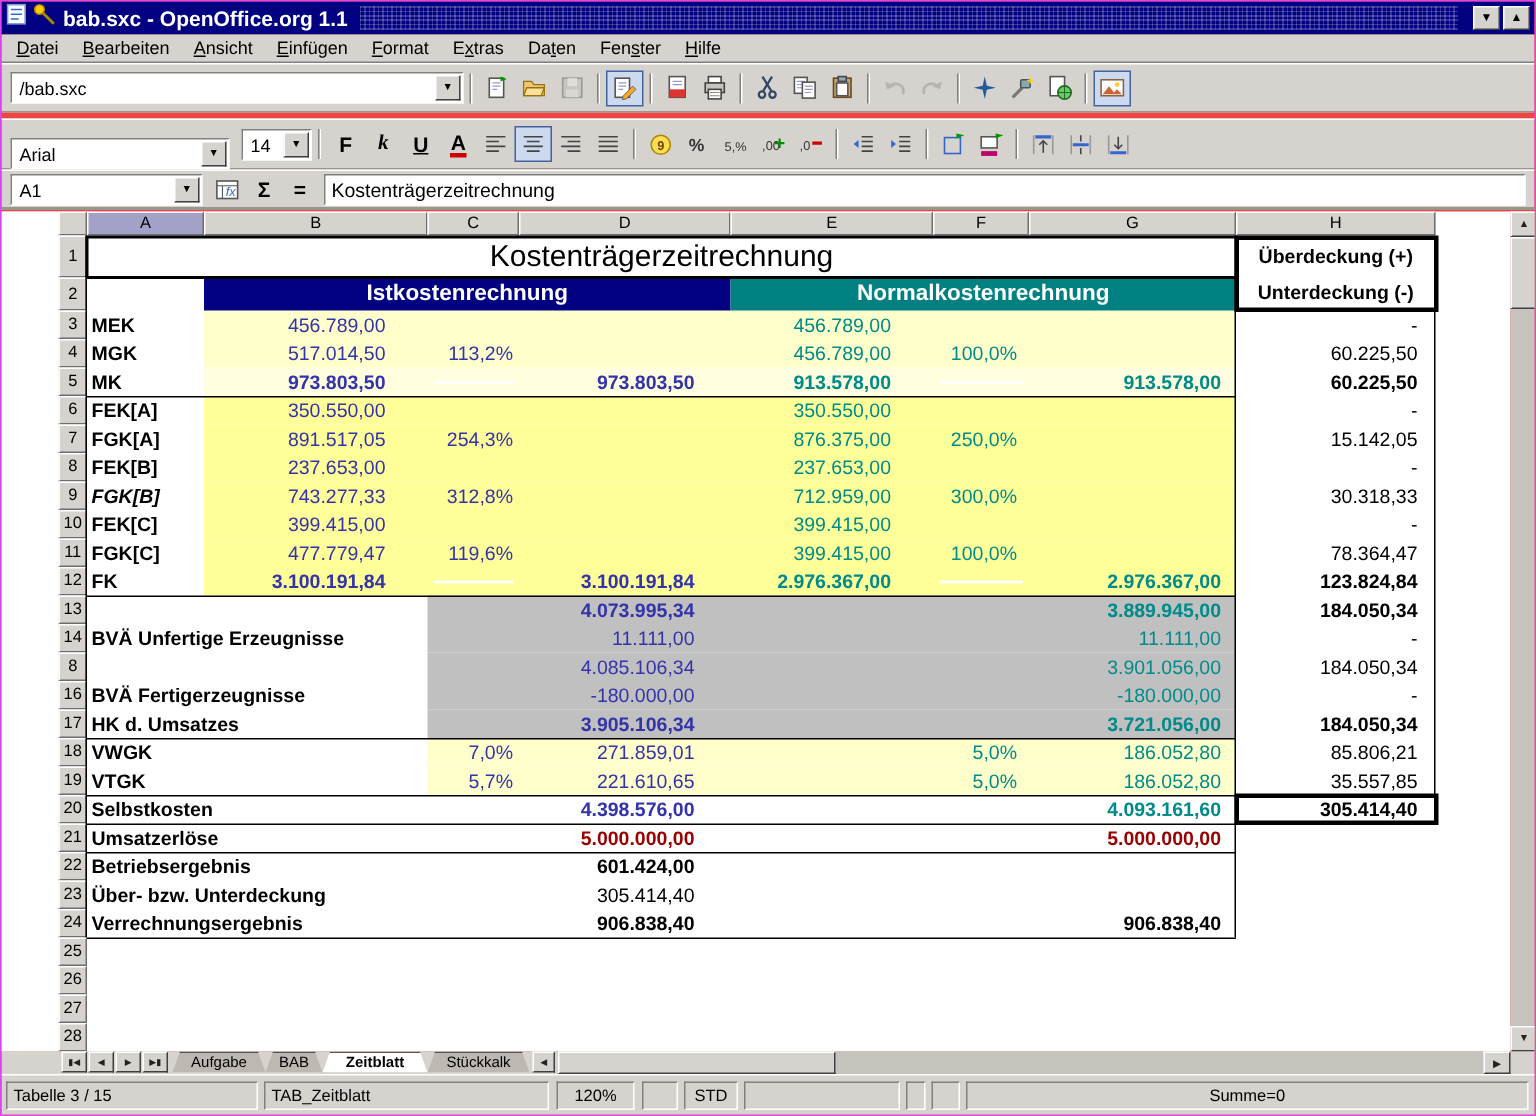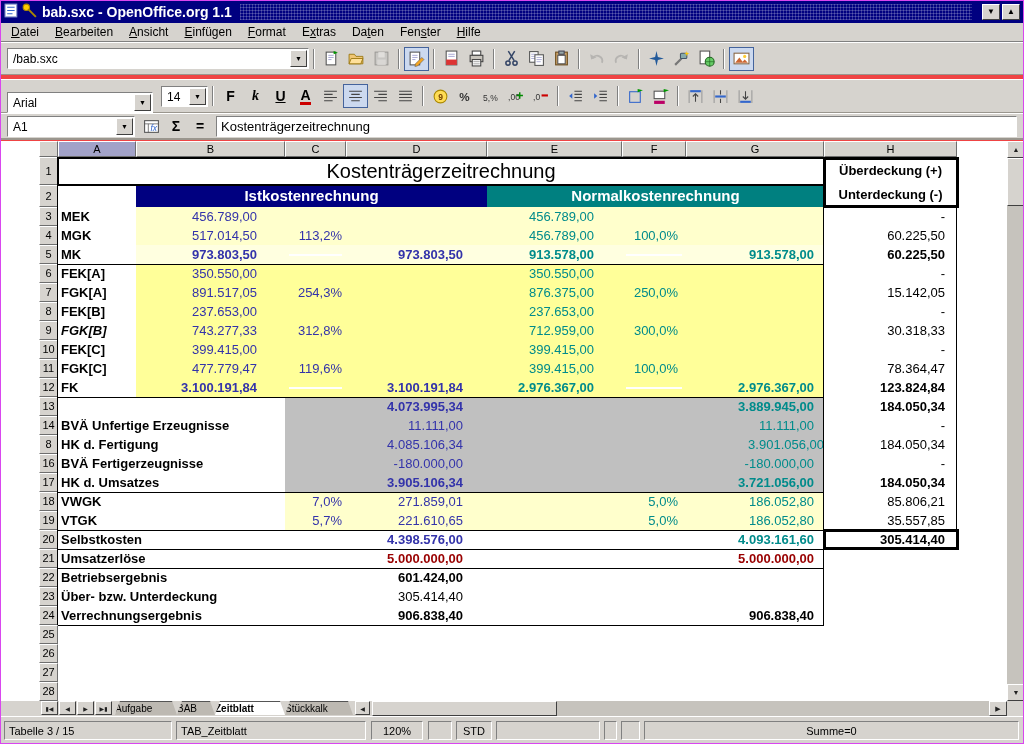--- a/index.html
+++ b/index.html
@@ -65,21 +65,21 @@
   .obox  { position:absolute; border:2px solid #000; pointer-events:none; }
   .obox.thick { border-width:3px; }
   .band { position:absolute; color:#fff; font-weight:bold; font-size:15px; text-align:center; }
   .dashmark { position:absolute; background:#fff; height:2px; }
   
   .sbtn { position:absolute; background:#d6d3ce; border:1px solid; border-color:#fff #404040 #404040 #fff;
     font-size:7px; text-align:center; color:#222; display:flex; align-items:center; justify-content:center; }
   #vscroll { position:absolute; left:1006px; top:140px; width:18px; height:560px; background:#c6c3bd; }
   #vthumb { position:absolute; left:0; width:18px; background:#d6d3ce; border:1px solid; border-color:#fff #404040 #404040 #fff; }
   #tabbar { position:absolute; left:0; top:700px; width:1024px; height:15px; background:#d6d3ce; }
-  .sheettab { position:absolute; top:0; height:14px; font-size:10px; text-align:left; line-height:14px;
+  .sheettab { position:absolute; top:0; height:14px; font-size:10px; text-align:center; line-height:14px;
     background:#bdb9b2; color:#000; clip-path:polygon(5px 0, calc(100% - 5px) 0, 100% 100%, 0 100%);
     border-top:1px solid #555; }
   .sheettab.active { background:#fff; font-weight:bold; }
   #htrough { position:absolute; background:#c6c3bd; height:15px; top:0; }
   #hthumb  { position:absolute; background:#d6d3ce; border:1px solid; border-color:#fff #404040 #404040 #fff; height:15px; top:0; }
   #statusbar { position:absolute; left:0; top:715px; width:1024px; height:29px; background:#d6d3ce; border-top:1px solid #fff; }
   .spanel { position:absolute; top:4px; height:19px; border:1px solid; border-color:#808080 #fff #fff #808080;
     font-size:11px; padding:3px 4px 0 4px; white-space:nowrap; overflow:hidden; }
   .spanel.center { text-align:center; }
 </style>
@@ -706,23 +706,22 @@
       <div class="cell num" style="position: absolute; left: 823px; top: 237px; width: 133px; height: 19px; line-height: 19px; padding-right: 12px; color: rgb(0, 0, 0); font-weight: bold;">123.824,84</div>
       <div class="dashmark" style="position: absolute; left: 288px; top: 246px; width: 53px; height: 2px;"></div>
       <div class="dashmark" style="position: absolute; left: 625px; top: 246px; width: 56px; height: 2px;"></div>
       <div class="cell num" style="position: absolute; left: 345px; top: 256px; width: 141px; height: 19px; line-height: 19px; padding-right: 24px; color: rgb(51, 51, 170); font-weight: bold;">4.073.995,34</div>
       <div class="cell num" style="position: absolute; left: 685px; top: 256px; width: 138px; height: 19px; line-height: 19px; padding-right: 10px; color: rgb(0, 139, 139); font-weight: bold;">3.889.945,00</div>
       <div class="cell num" style="position: absolute; left: 823px; top: 256px; width: 133px; height: 19px; line-height: 19px; padding-right: 12px; color: rgb(0, 0, 0); font-weight: bold;">184.050,34</div>
       <div class="cell lbl" style="position: absolute; left: 57px; top: 275px; width: 230px; height: 19px; line-height: 19px;">BVÄ Unfertige Erzeugnisse</div>
       <div class="cell num" style="position: absolute; left: 345px; top: 275px; width: 141px; height: 19px; line-height: 19px; padding-right: 24px; color: rgb(51, 51, 170);">11.111,00</div>
       <div class="cell num" style="position: absolute; left: 685px; top: 275px; width: 138px; height: 19px; line-height: 19px; padding-right: 10px; color: rgb(0, 139, 139);">11.111,00</div>
       <div class="cell num" style="position: absolute; left: 823px; top: 275px; width: 133px; height: 19px; line-height: 19px; padding-right: 12px; color: rgb(0, 0, 0);">-</div>
-      <div class="cell lbl" style="position: absolute; left: 57px; top: 294px; width: 230px; height: 19px; line-height: 19px;">HK d. Fertigung</div>
       <div class="cell num" style="position: absolute; left: 345px; top: 294px; width: 141px; height: 19px; line-height: 19px; padding-right: 24px; color: rgb(51, 51, 170);">4.085.106,34</div>
-      <div class="cell num" style="position: absolute; left: 685px; top: 294px; width: 138px; height: 19px; line-height: 19px; color: rgb(0, 139, 139);">3.901.056,00</div>
+      <div class="cell num" style="position: absolute; left: 685px; top: 294px; width: 138px; height: 19px; line-height: 19px; padding-right: 10px; color: rgb(0, 139, 139);">3.901.056,00</div>
       <div class="cell num" style="position: absolute; left: 823px; top: 294px; width: 133px; height: 19px; line-height: 19px; padding-right: 12px; color: rgb(0, 0, 0);">184.050,34</div>
       <div class="cell lbl" style="position: absolute; left: 57px; top: 313px; width: 230px; height: 19px; line-height: 19px;">BVÄ Fertigerzeugnisse</div>
       <div class="cell num" style="position: absolute; left: 345px; top: 313px; width: 141px; height: 19px; line-height: 19px; padding-right: 24px; color: rgb(51, 51, 170);">-180.000,00</div>
       <div class="cell num" style="position: absolute; left: 685px; top: 313px; width: 138px; height: 19px; line-height: 19px; padding-right: 10px; color: rgb(0, 139, 139);">-180.000,00</div>
       <div class="cell num" style="position: absolute; left: 823px; top: 313px; width: 133px; height: 19px; line-height: 19px; padding-right: 12px; color: rgb(0, 0, 0);">-</div>
       <div class="cell lbl" style="position: absolute; left: 57px; top: 332px; width: 230px; height: 19px; line-height: 19px;">HK d. Umsatzes</div>
       <div class="cell num" style="position: absolute; left: 345px; top: 332px; width: 141px; height: 19px; line-height: 19px; padding-right: 24px; color: rgb(51, 51, 170); font-weight: bold;">3.905.106,34</div>
       <div class="cell num" style="position: absolute; left: 685px; top: 332px; width: 138px; height: 19px; line-height: 19px; padding-right: 10px; color: rgb(0, 139, 139); font-weight: bold;">3.721.056,00</div>
       <div class="cell num" style="position: absolute; left: 823px; top: 332px; width: 133px; height: 19px; line-height: 19px; padding-right: 12px; color: rgb(0, 0, 0); font-weight: bold;">184.050,34</div>
       <div class="cell lbl" style="position: absolute; left: 57px; top: 351px; width: 230px; height: 19px; line-height: 19px;">VWGK</div>

